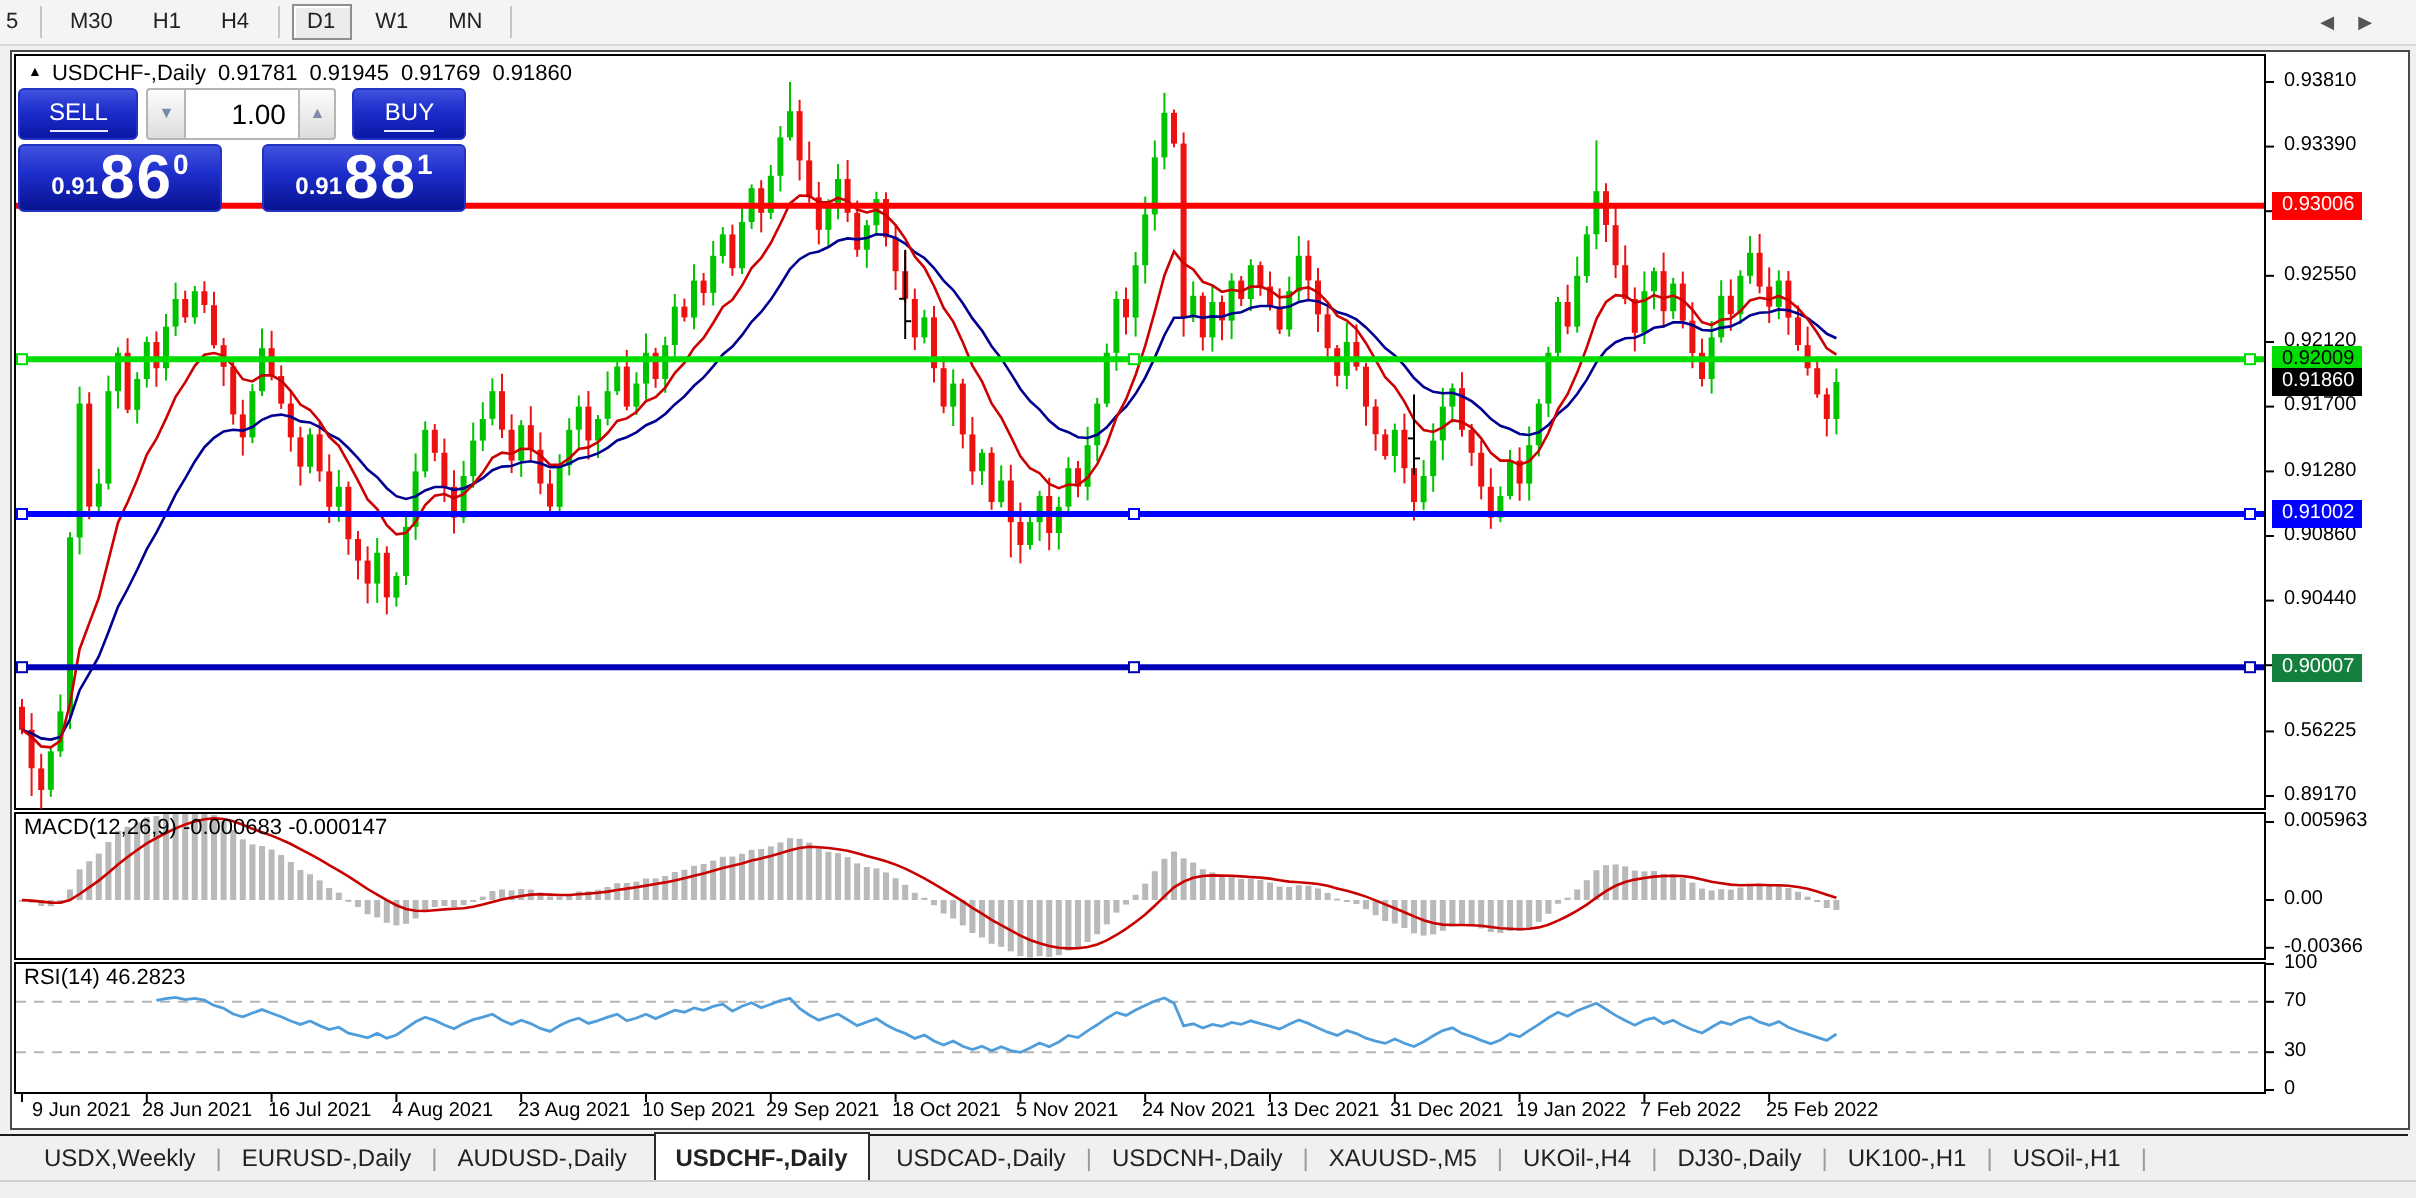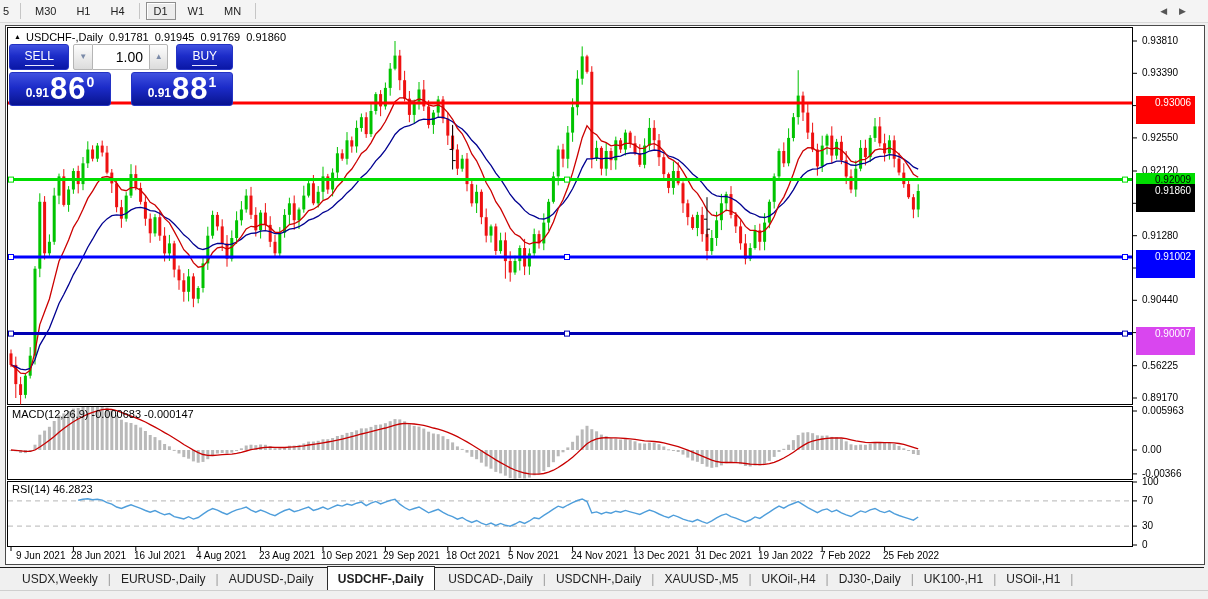--- a/index.html
+++ b/index.html
@@ -53,22 +53,22 @@
   #buy-box  { width:110px; margin-left:4px; }
   .pb-small { font-size:12px; font-weight:bold; margin:0 1px 4px 0; }
   .pb-big   { font-size:31px; font-weight:bold; line-height:30px; letter-spacing:1px; }
   .pb-sup   { font-size:14px; font-weight:bold; align-self:flex-start; margin-top:1px; }
 
   
   .ind-label { position:absolute; font-size:11px; color:#000; }
 
   
   .ptick { position:absolute; left:1136px; font-size:10px; color:#000; white-space:nowrap; }
-  .ptag  { position:absolute; left:1130px; font-size:10px; height:28px; line-height:14px;
-           padding:0 4px 0 19px; white-space:nowrap; }
+  .ptag  { position:absolute; left:1130px; font-size:10px; height:14px; line-height:14px;
+           padding:0 4px 0 5px; white-space:nowrap; }
 
   
   .dlabel { position:absolute; font-size:10px; color:#000; white-space:nowrap; }
 
   
   #tab-bar { position:absolute; left:0; top:567px; width:1204px; height:23px;
              background:#f0f0f0; border-top:1px solid #1a1a1a; display:flex; align-items:flex-end; }
   .tab { font-size:12px; color:#222; padding:3px 10px 4px 10px; cursor:default; white-space:nowrap; }
   .tab.active { background:#ffffff; border:1px solid #2b2b2b; border-bottom:none; font-weight:bold;
                 margin-top:-3px; padding-top:5px; }
@@ -786,21 +786,21 @@
       <div class="ptick" style="top:379px">0.005963</div>
       <div class="ptick" style="top:418px">0.00</div>
       <div class="ptick" style="top:442px">-0.00366</div>
       <div class="ptick" style="top:450px">100</div>
       <div class="ptick" style="top:469px">70</div>
       <div class="ptick" style="top:494px">30</div>
       <div class="ptick" style="top:513px">0</div>
       <div class="ptag" style="top:70px;background:#ff0000;color:#ffffff">0.93006</div>
       <div class="ptag" style="top:147px;background:#00dd00;color:#000000">0.92009</div>
       <div class="ptag" style="top:224px;background:#0000ff;color:#ffffff">0.91002</div>
-      <div class="ptag" style="top:301px;background:#d946ef;color:#ffffff">0.90007</div>
+      <div class="ptag" style="top:301px;background:#15803d;color:#ffffff">0.90007</div>
       <div class="ptag" style="top:158px;background:#000000;color:#ffffff">0.91860</div>
     </div>
   <div id="date-axis">
       <div class="dlabel" style="left:10px;top:524px">9 Jun 2021</div>
       <div class="dlabel" style="left:65px;top:524px">28 Jun 2021</div>
       <div class="dlabel" style="left:128px;top:524px">16 Jul 2021</div>
       <div class="dlabel" style="left:190px;top:524px">4 Aug 2021</div>
       <div class="dlabel" style="left:253px;top:524px">23 Aug 2021</div>
       <div class="dlabel" style="left:315px;top:524px">10 Sep 2021</div>
       <div class="dlabel" style="left:377px;top:524px">29 Sep 2021</div>

